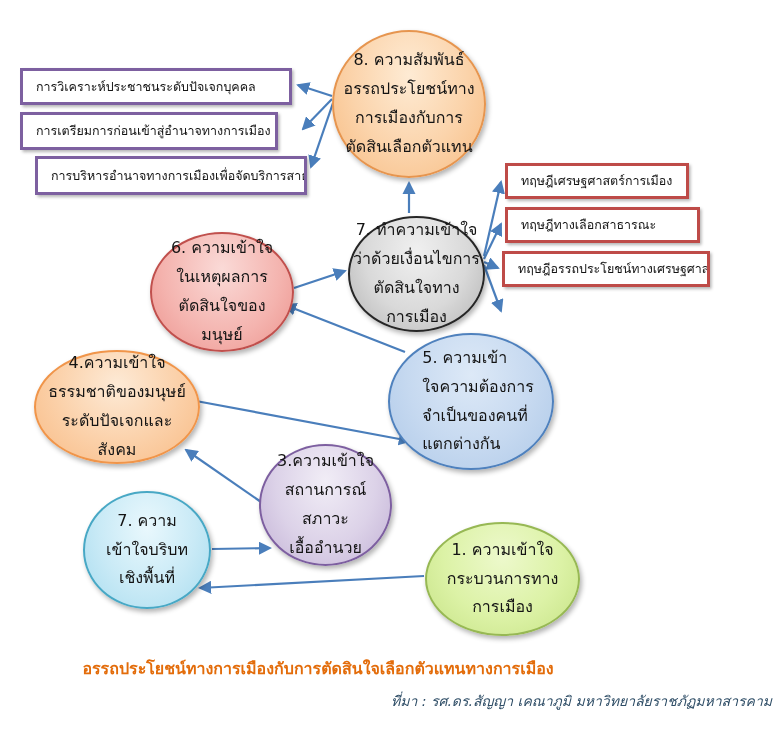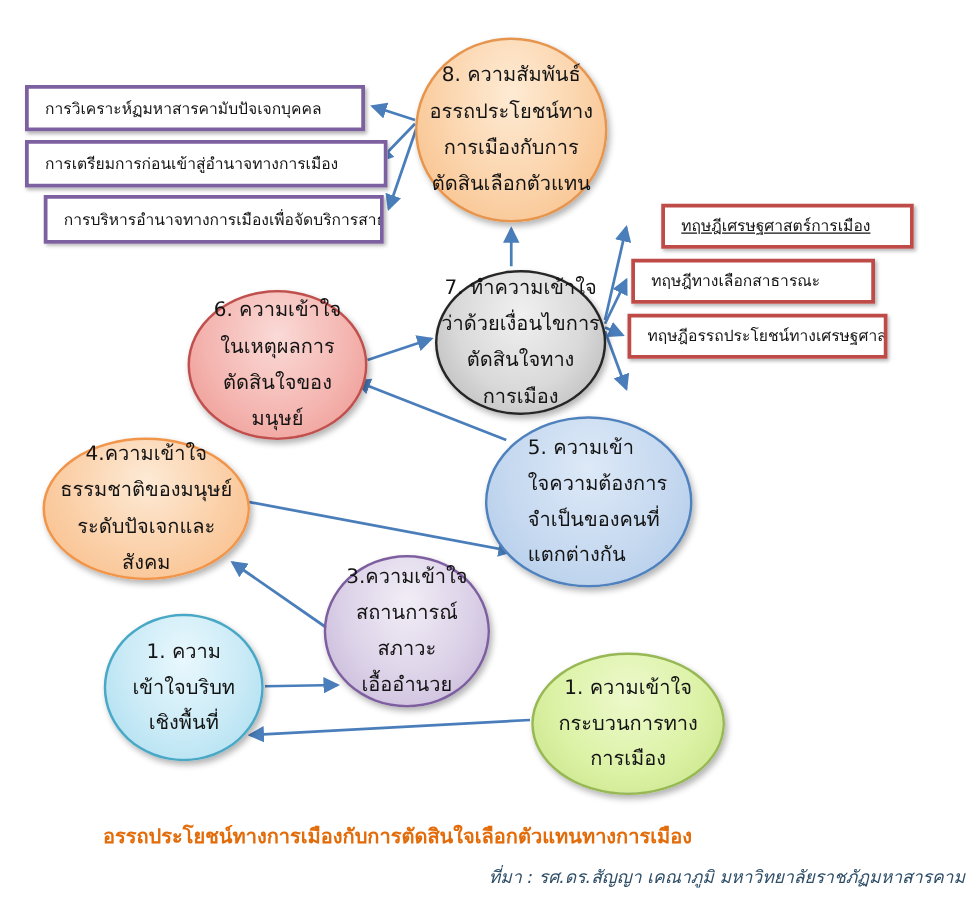--- a/index.html
+++ b/index.html
@@ -46,24 +46,24 @@
   .rect {
     position:absolute; background:#ffffff; box-sizing:border-box;
     display:flex; align-items:center; color:#141414; font-size:12.5px;
     padding:0 13px; box-shadow:1.5px 2px 3px rgba(0,0,0,0.30);
     white-space:nowrap; overflow:hidden;
   }
   .purple { border:3px solid #7D60A0; }
   .red    { border:3px solid #BE4B48; }
 
   .pb1 { left:20px;  top:68px;  width:272px; height:37px; }
-  .pb2 { left:20px;  top:112px; width:290px; height:38px; }
+  .pb2 { left:20px;  top:112px; width:258px; height:38px; }
   .pb3 { left:35px;  top:156px; width:272px; height:39px; }
 
-  .rb1 { left:529px; top:163px; width:202px; height:36px;text-decoration:underline; }
+  .rb1 { left:505px; top:163px; width:184px; height:36px; }
   .rb2 { left:505px; top:207px; width:195px; height:36px; }
   .rb3 { left:502px; top:251px; width:208px; height:36px; }
   .rb4 { left:505px; top:295px; width:200px; height:36px; }
 
   .title {
     position:absolute; left:0; top:656px; width:636px;
     text-align:center; font-weight:bold; font-size:16px; color:#E36C0A;
   }
   .source {
     position:absolute; right:8px; top:690px;
@@ -91,21 +91,21 @@
     <line x1="484" y1="265" x2="501" y2="311" stroke="#4A7EBB" stroke-width="2.2" marker-end="url(#ah)"></line>
     <line x1="294" y1="288" x2="345" y2="271" stroke="#4A7EBB" stroke-width="2.2" marker-end="url(#ah)"></line>
     <line x1="405" y1="352" x2="285" y2="305" stroke="#4A7EBB" stroke-width="2.2" marker-end="url(#ah)"></line>
     <line x1="196" y1="401" x2="410" y2="441" stroke="#4A7EBB" stroke-width="2.2" marker-end="url(#ah)"></line>
     <line x1="261" y1="502" x2="186" y2="450" stroke="#4A7EBB" stroke-width="2.2" marker-end="url(#ah)"></line>
     <line x1="212" y1="549" x2="270" y2="548" stroke="#4A7EBB" stroke-width="2.2" marker-end="url(#ah)"></line>
     <line x1="424" y1="576" x2="200" y2="588" stroke="#4A7EBB" stroke-width="2.2" marker-end="url(#ah)"></line>
   </svg>
 
   <div class="rect purple pb1">
-    <span>การวิเคราะห์ฏมหาสารคามับปัจเจกบุคคล</span>
+    <span>การวิเคราะห์ประชาชนระดับปัจเจกบุคคล</span>
   </div>
   <div class="rect purple pb2">
     <span>การเตรียมการก่อนเข้าสู่อำนาจทางการเมือง</span>
   </div>
   <div class="rect purple pb3">
     <span>การบริหารอำนาจทางการเมืองเพื่อจัดบริการสาธารณะ</span>
   </div>
 
   <div class="rect red rb1">
     <span>ทฤษฎีเศรษฐศาสตร์การเมือง</span>
@@ -147,21 +147,21 @@
 ระดับปัจเจกและ
 สังคม</span>
   </div>
   <div class="circle c3">
     <span class="circle-label">3.ความเข้าใจ
 สถานการณ์
 สภาวะ
 เอื้ออำนวย</span>
   </div>
   <div class="circle c2">
-    <span class="circle-label">1. ความ
+    <span class="circle-label">7. ความ
 เข้าใจบริบท
 เชิงพื้นที่</span>
   </div>
   <div class="circle c1">
     <span class="circle-label">1. ความเข้าใจ
 กระบวนการทาง
 การเมือง</span>
   </div>
 
   <div class="title">อรรถประโยชน์ทางการเมืองกับการตัดสินใจเลือกตัวแทนทางการเมือง</div>

